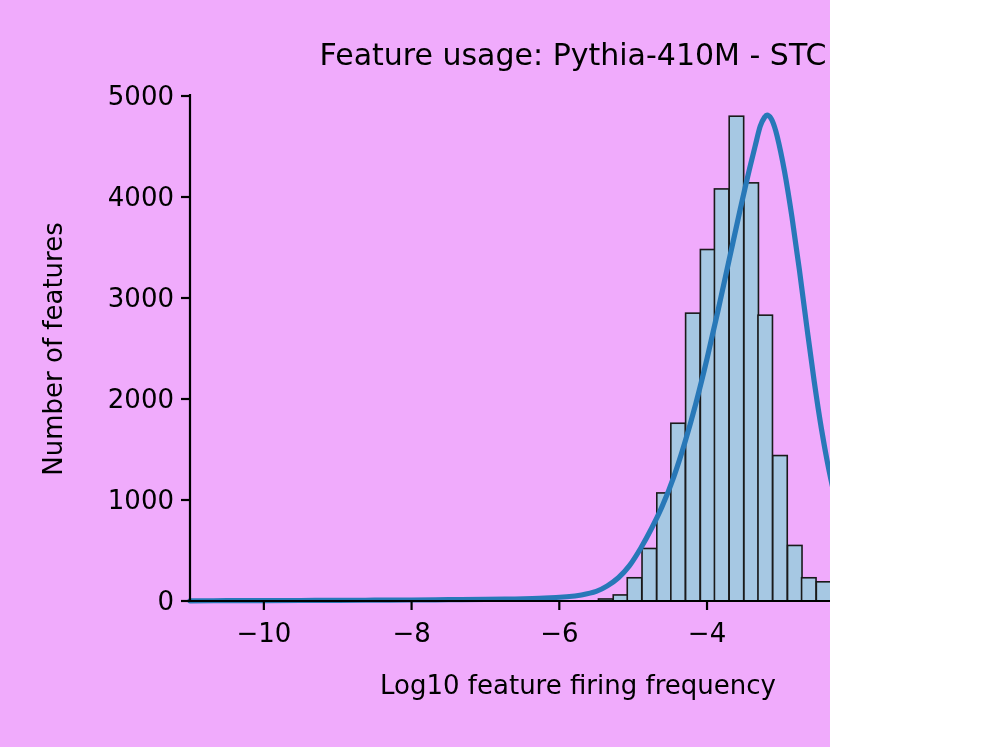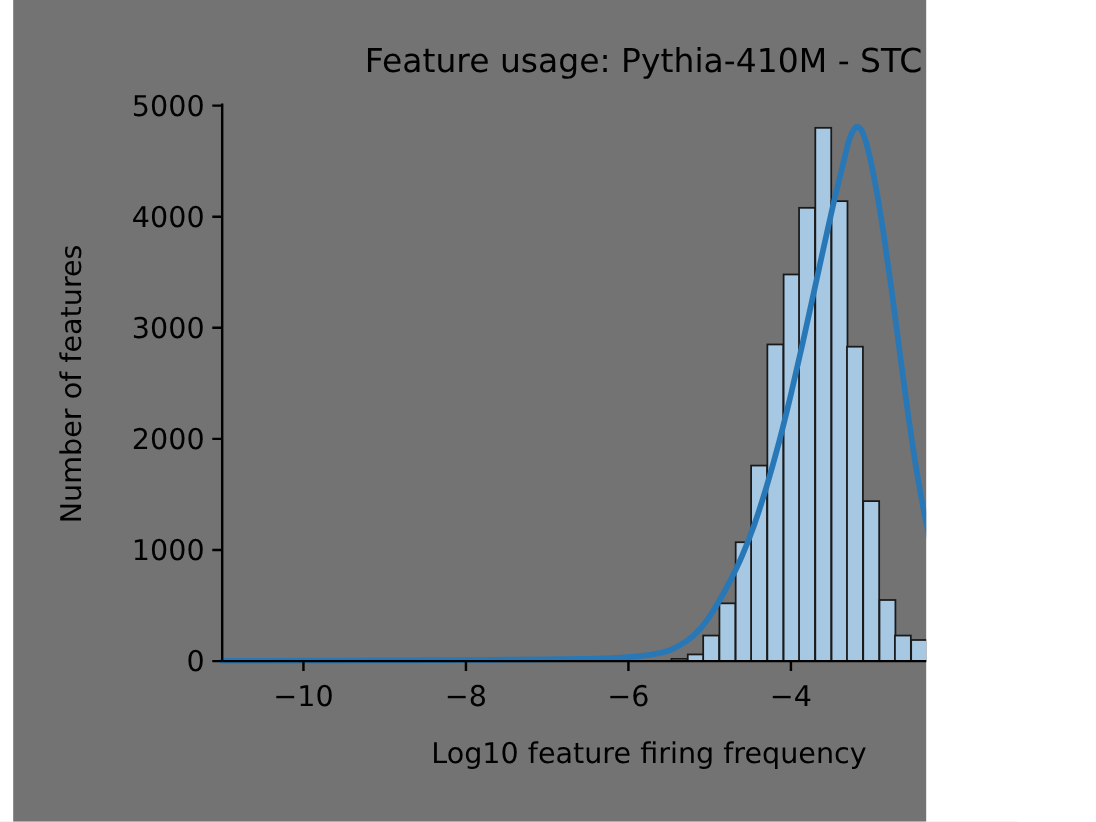--- a/index.html
+++ b/index.html
@@ -7,23 +7,22 @@
     padding: 0;
     background: #ffffff;
   }
   body {
     font-family: "DejaVu Sans", sans-serif;
   }
   #figure {
     position: relative;
     width: 830px;
     height: 747px;
-    background: #737373;
+    background: #f0abfc;
     overflow: hidden;
-    margin-left: 12px;
   }
   #plot-svg {
     position: absolute;
     left: 0;
     top: 0;
     width: 996px;
     height: 747px;
     display: block;
   }
   .tick-label, .axis-label, .chart-title {

